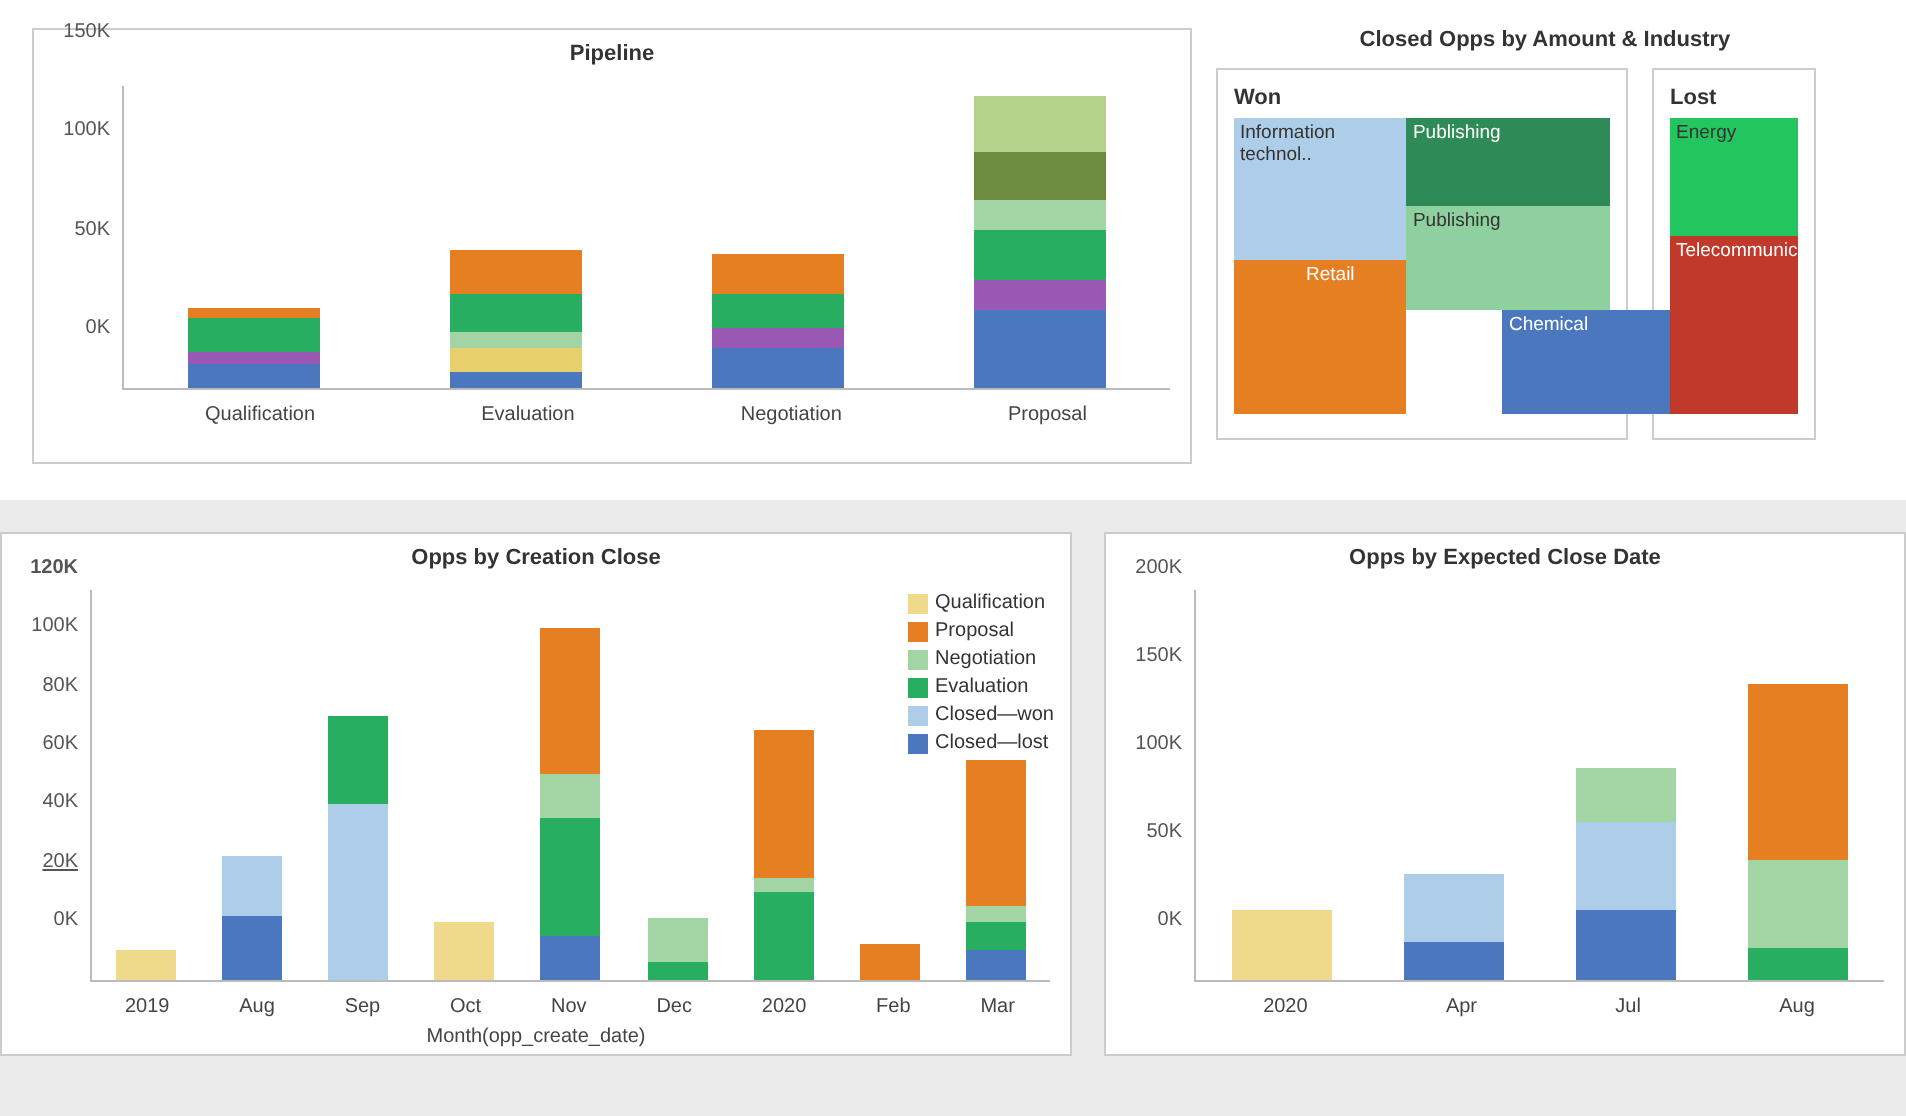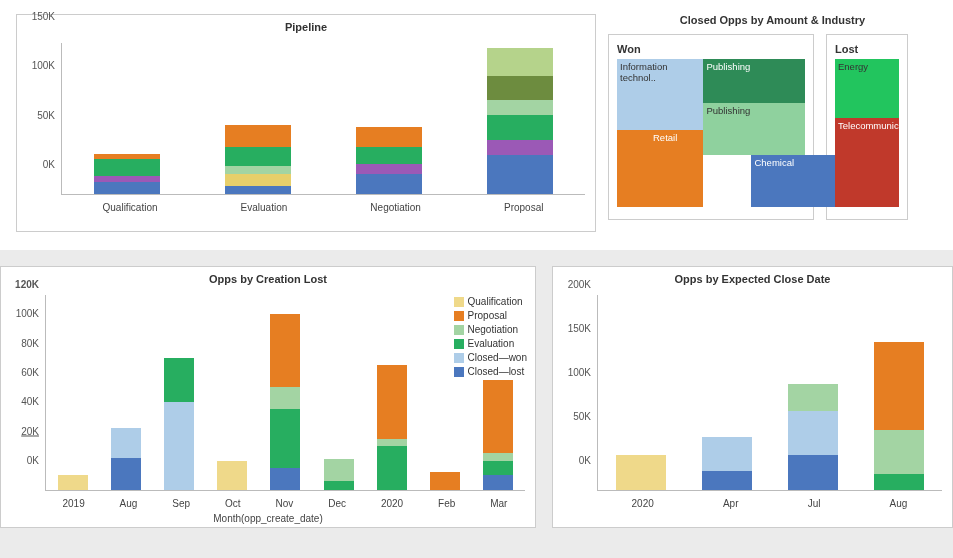--- a/index.html
+++ b/index.html
@@ -153,21 +153,21 @@
             <div class="tm-cell" style="left: 0%; top: 0%; width: 100%; height: 40%; background: #22c55e; color: rgb(51, 51, 51);">Energy</div>
             <div class="tm-cell" style="left: 0%; top: 40%; width: 100%; height: 60%; background: rgb(192, 57, 43); color: rgb(255, 255, 255);">Telecommunic..</div>
           </div>
       </div>
     </div>
   </div>
 </div>
 
 <div class="row2">
   <div id="cd-panel">
-    <div class="panel-title">Opps by Creation Lost</div>
+    <div class="panel-title">Opps by Creation Close</div>
     <div class="chart-area" id="cd-area">
       <div class="y-axis" id="cd-y">
           <div class="y-tick" style="bottom: 22px;">0K</div>
           <div class="y-tick" style="bottom: 51.3333px; text-decoration: underline;">20K</div>
           <div class="y-tick" style="bottom: 80.6667px;">40K</div>
           <div class="y-tick" style="bottom: 110px;">60K</div>
           <div class="y-tick" style="bottom: 139.333px;">80K</div>
           <div class="y-tick" style="bottom: 168.667px;">100K</div>
           <div class="y-tick" style="bottom: 198px; font-weight: bold;">120K</div>
         </div>

